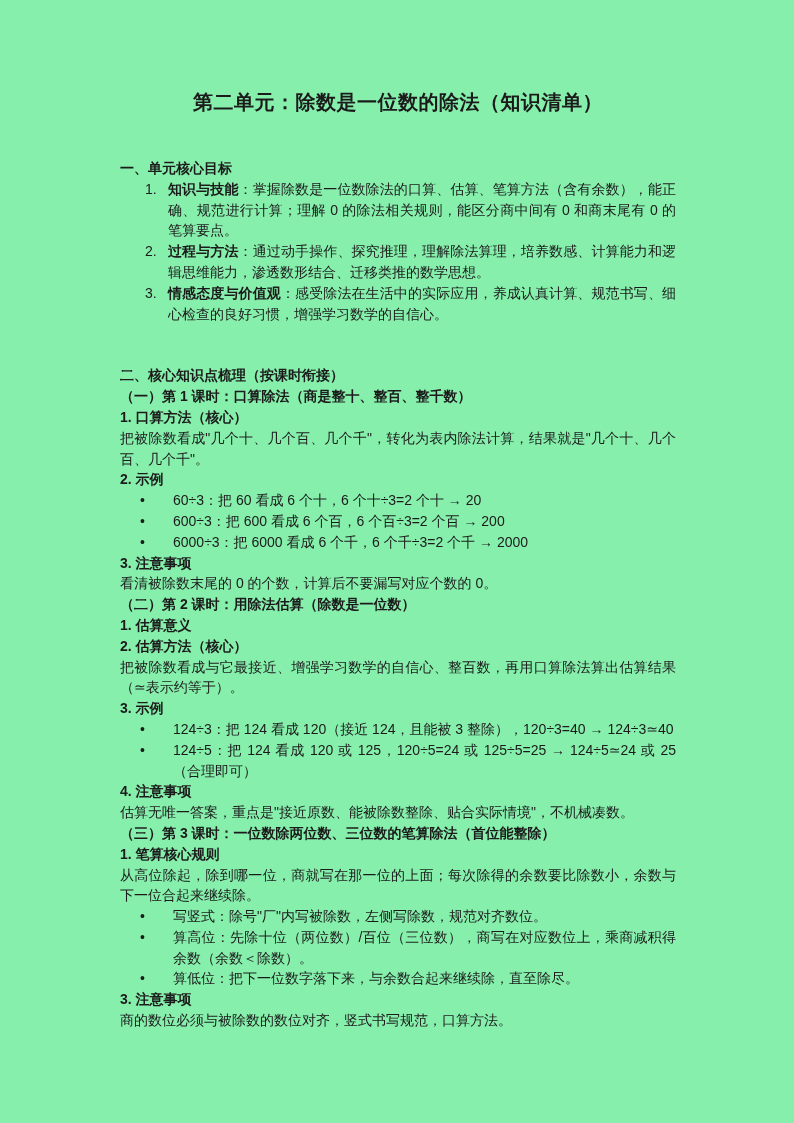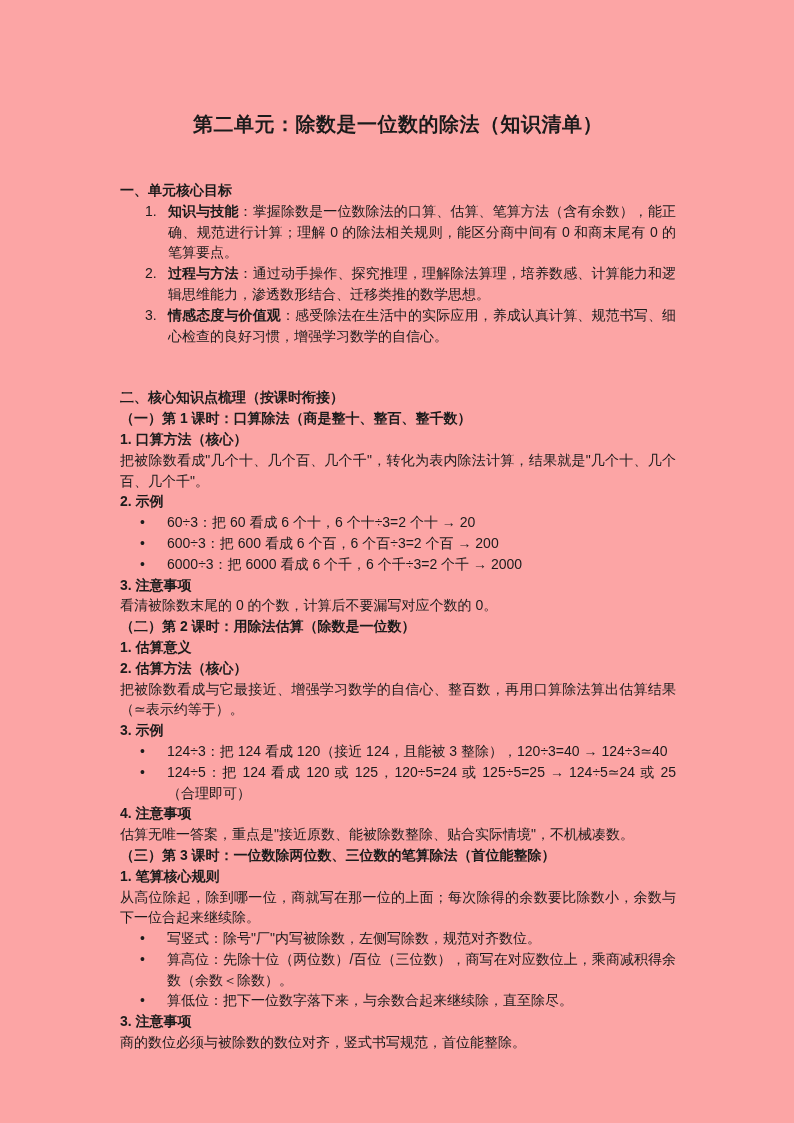--- a/index.html
+++ b/index.html
@@ -6,23 +6,23 @@
     margin: 0;
     padding: 0;
     background: #ffffff;
     color: #1b1b1b;
     font-family: "Liberation Sans", sans-serif;
   }
   .page {
     position: relative;
     width: 794px;
     height: 1123px;
-    background: #fca5a5;
+    background: #86efac;
     box-sizing: border-box;
-    padding: 109px 118px 40px 120px;
+    padding: 87px 118px 40px 120px;
     overflow: hidden;
   }
   .title {
     font-size: 20px;
     line-height: 30px;
     font-weight: 700;
     text-align: center;
     margin: 0 0 22px 0;
     letter-spacing: 0.5px;
   }
@@ -55,20 +55,21 @@
   }
   .bullet-dot {
     flex: 0 0 27px;
     margin-left: 20px;
     box-sizing: border-box;
     font-size: 14px;
   }
   .bullet-text {
     flex: 1;
     text-align: justify;
+    margin-left: 6px;
   }
 </style>
 </head>
 <body>
 
 <div class="page">
 
   <div class="title">第二单元：除数是一位数的除法（知识清单）</div>
 
   <div class="line h2">一、单元核心目标</div>
@@ -140,15 +141,15 @@
   <div class="line bullet">
     <span class="bullet-dot">•</span>
     <span class="bullet-text">算高位：先除十位（两位数）/百位（三位数），商写在对应数位上，乘商减积得余数（余数＜除数）。</span>
   </div>
   <div class="line bullet">
     <span class="bullet-dot">•</span>
     <span class="bullet-text">算低位：把下一位数字落下来，与余数合起来继续除，直至除尽。</span>
   </div>
 
   <div class="line h4">3. 注意事项</div>
-  <div class="line para">商的数位必须与被除数的数位对齐，竖式书写规范，首位能整除。</div>
+  <div class="line para">商的数位必须与被除数的数位对齐，竖式书写规范，口算方法。</div>
 
 </div>
 
 </body></html>

